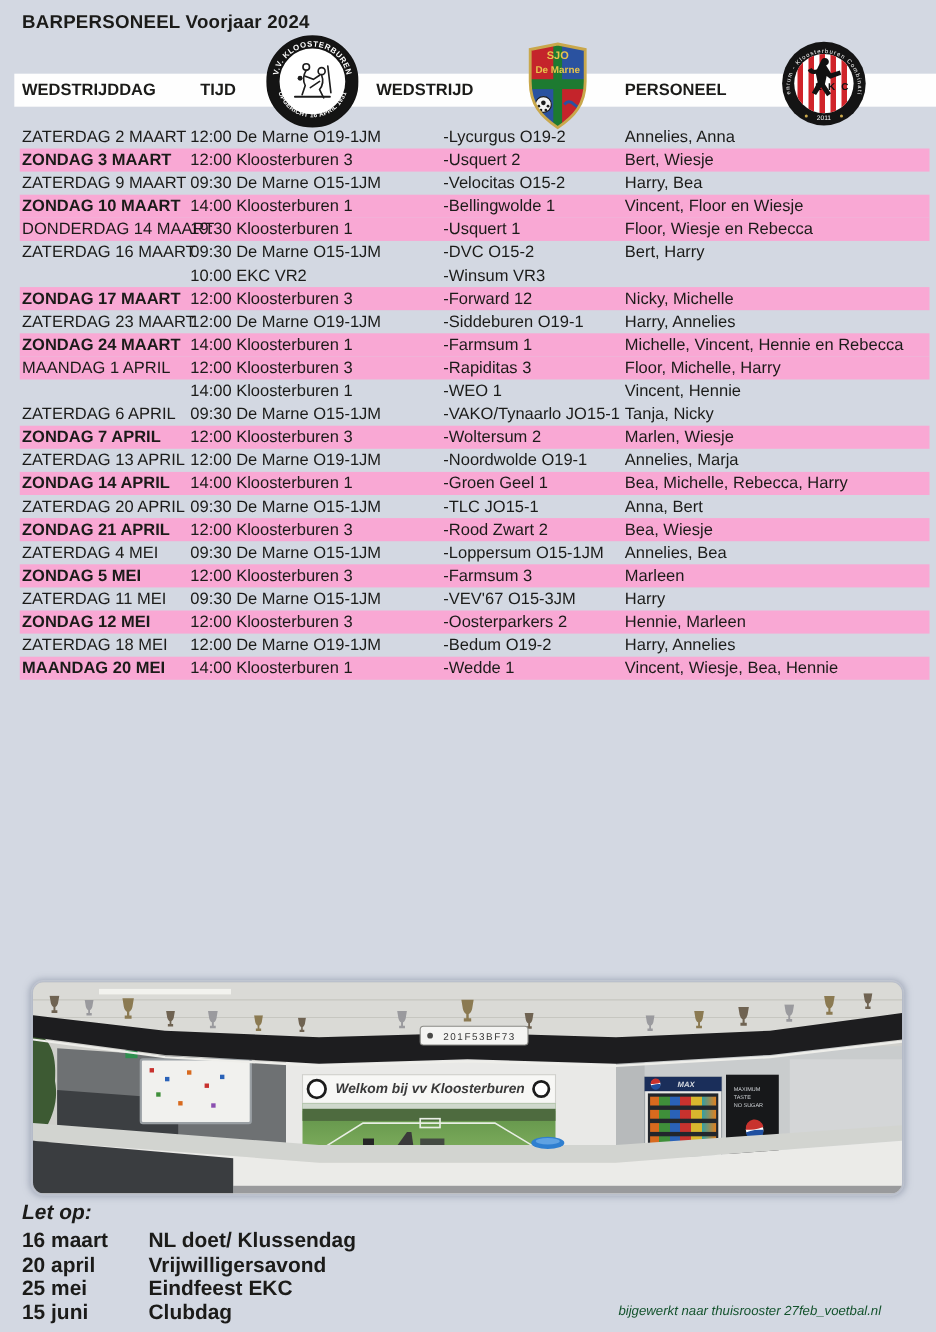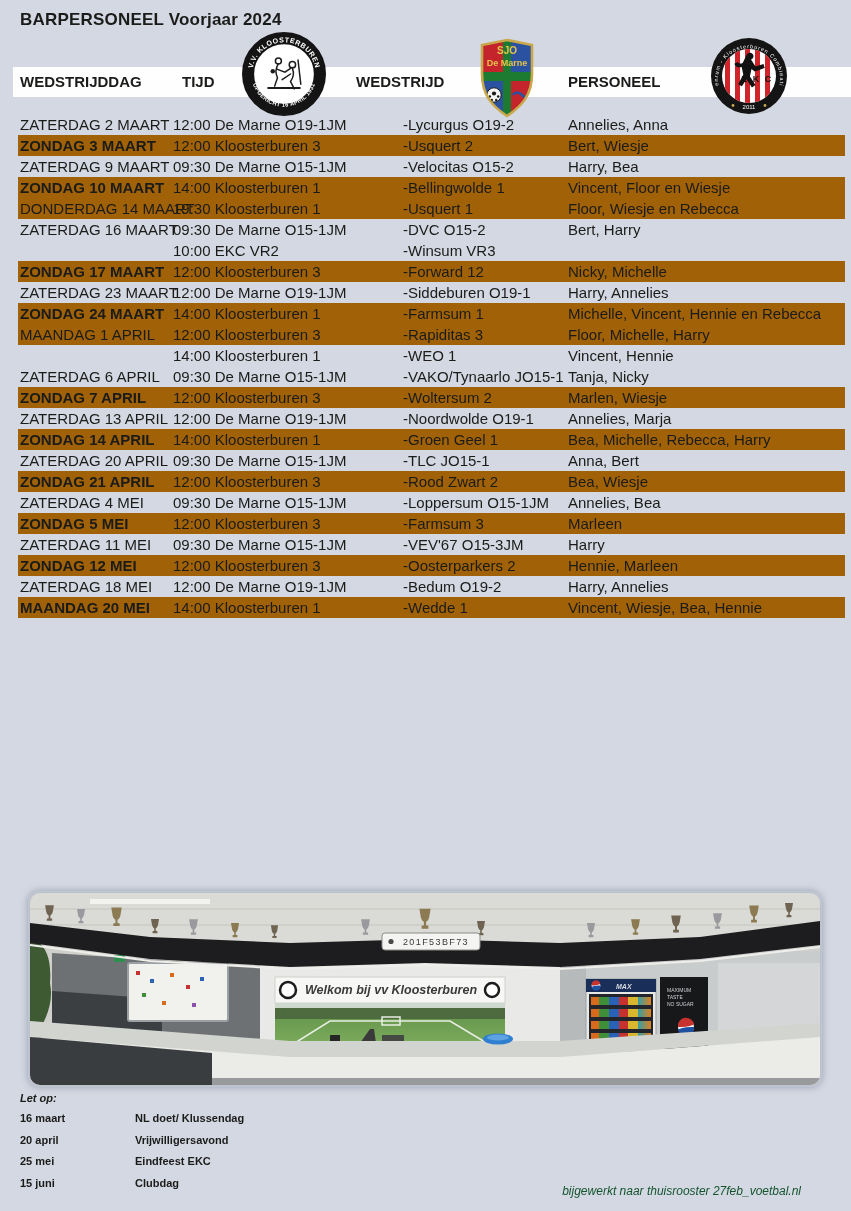--- a/index.html
+++ b/index.html
@@ -8,49 +8,49 @@
     background:#d3d8e2;color:#1b1b19;
     font-family:"Liberation Sans",sans-serif;
   }
   .abs{position:absolute}
   #title{left:20px;top:10px;font-size:17px;font-weight:bold;letter-spacing:.2px}
   #band{left:13px;top:67px;width:838px;height:30px;background:#fefefe}
   .hdr{top:67px;height:30px;line-height:30px;font-weight:bold;font-size:15px;white-space:nowrap}
   #rows{left:18px;top:114px;width:827px}
   .row{position:relative;height:21px;font-size:15px;line-height:21px;white-space:nowrap}
   .row.gap{}
-  .row.hl{background:#a16207}
+  .row.hl{background:#f9a8d4}
   .row.bold .c-day{font-weight:bold}
   .c-day{position:absolute;left:2px}
   .c-time{position:absolute;left:155px}
   .c-away{position:absolute;left:385px}
   .c-staff{position:absolute;left:550px}
   #vvk{left:242px;top:30px;width:84px;height:88px}
   #sjo{left:478px;top:38px;width:58px;height:80px}
   #ekc{left:710px;top:37px;width:78px;height:78px}
   #photo{
     left:30px;top:893px;width:790px;height:192px;border-radius:10px;overflow:hidden;
     box-shadow:0 0 6px 3px rgba(125,135,155,.55), 0 0 0 2px rgba(245,247,250,.6);
     background:#cfcfcb;
   }
-  #notes{left:20px;top:1092px;font-size:11px}
+  #notes{left:20px;top:1092px;font-size:19px}
   #letop{font-weight:bold;font-style:italic;margin-bottom:4px}
   .note-item{height:21.5px;line-height:21.5px;font-weight:bold;white-space:nowrap}
   .note-date{display:inline-block;width:115px}
   #footer{right:50px;top:1184px;font-size:12px;font-style:italic;color:#14532d}
 </style>
 </head>
 <body>
 
 <div class="abs" id="title">BARPERSONEEL Voorjaar 2024</div>
 
 <div class="abs" id="band"></div>
 <span class="abs hdr" style="left:20px">WEDSTRIJDDAG</span>
 <span class="abs hdr" style="left:182px">TIJD</span>
-<span class="abs hdr" style="left:356px">WEDSTRIJD</span>
+<span class="abs hdr" style="left:342px">WEDSTRIJD</span>
 <span class="abs hdr" style="left:568px">PERSONEEL</span>
 
 <svg class="abs" id="vvk" viewBox="0 0 90 90">
   <circle cx="45" cy="45" r="44" fill="#ffffff" stroke="#141414" stroke-width="2"></circle>
   <circle cx="45" cy="45" r="38" fill="none" stroke="#141414" stroke-width="12"></circle>
   <defs>
     <path id="vvkTop" d="M 11,45 A 34,34 0 0 1 79,45"></path>
     <path id="vvkBot" d="M 10,45 A 35,35 0 0 0 80,45"></path>
   </defs>
   <text font-size="7.6" font-weight="bold" fill="#ffffff" letter-spacing="0.6">

